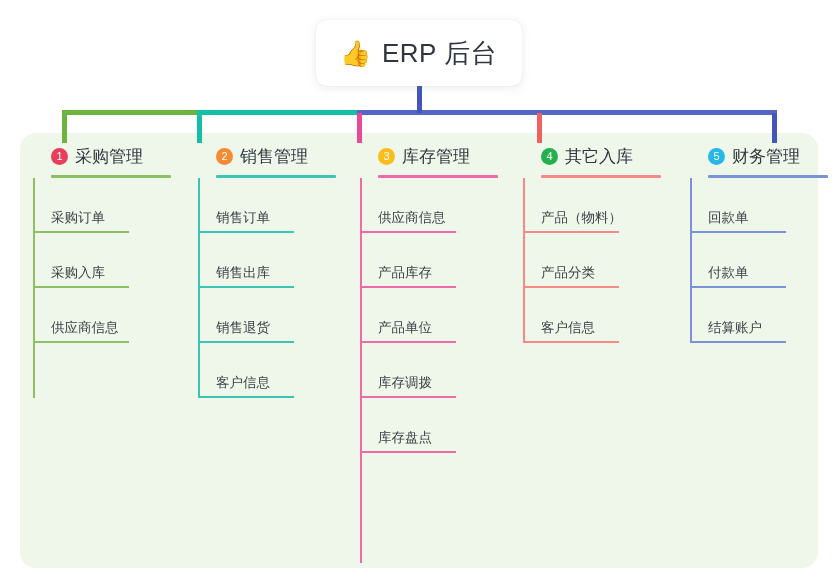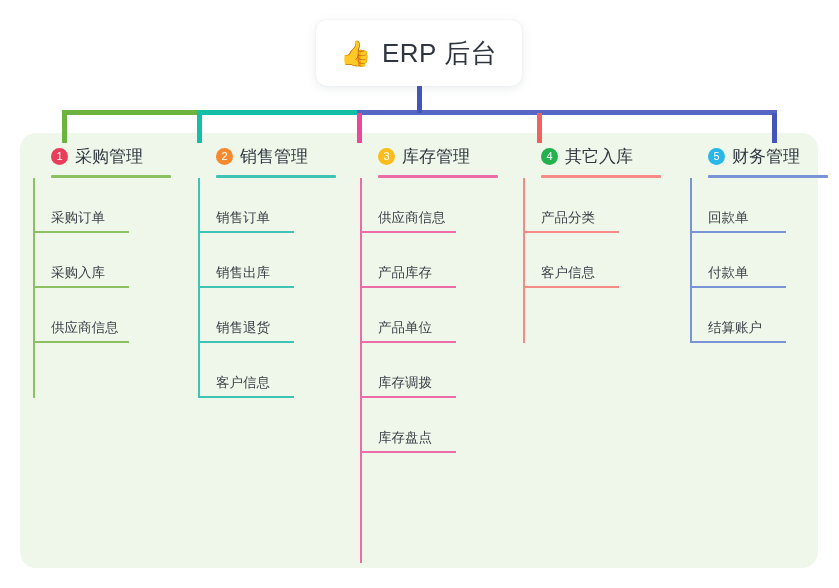--- a/index.html
+++ b/index.html
@@ -259,20 +259,24 @@
     </div>
     <div class="column" style="left: 523px;">
       <div class="col-header">
         <span class="badge" style="background: rgb(35, 177, 77);">4</span>
         <span class="col-title">其它入库</span>
       </div>
       <div class="col-rule" style="background: rgb(245, 138, 134);"></div>
       <div class="items">
         <div class="spine" style="background: rgb(245, 138, 134); height: 165px;"></div>
         <div class="leaf">
+          <span class="leaf-label">产品（物料）</span>
+          <div class="leaf-rule" style="background: rgb(245, 138, 134);"></div>
+        </div>
+        <div class="leaf">
           <span class="leaf-label">产品分类</span>
           <div class="leaf-rule" style="background: rgb(245, 138, 134);"></div>
         </div>
         <div class="leaf">
           <span class="leaf-label">客户信息</span>
           <div class="leaf-rule" style="background: rgb(245, 138, 134);"></div>
         </div>
       </div>
     </div>
     <div class="column" style="left: 690px;">

